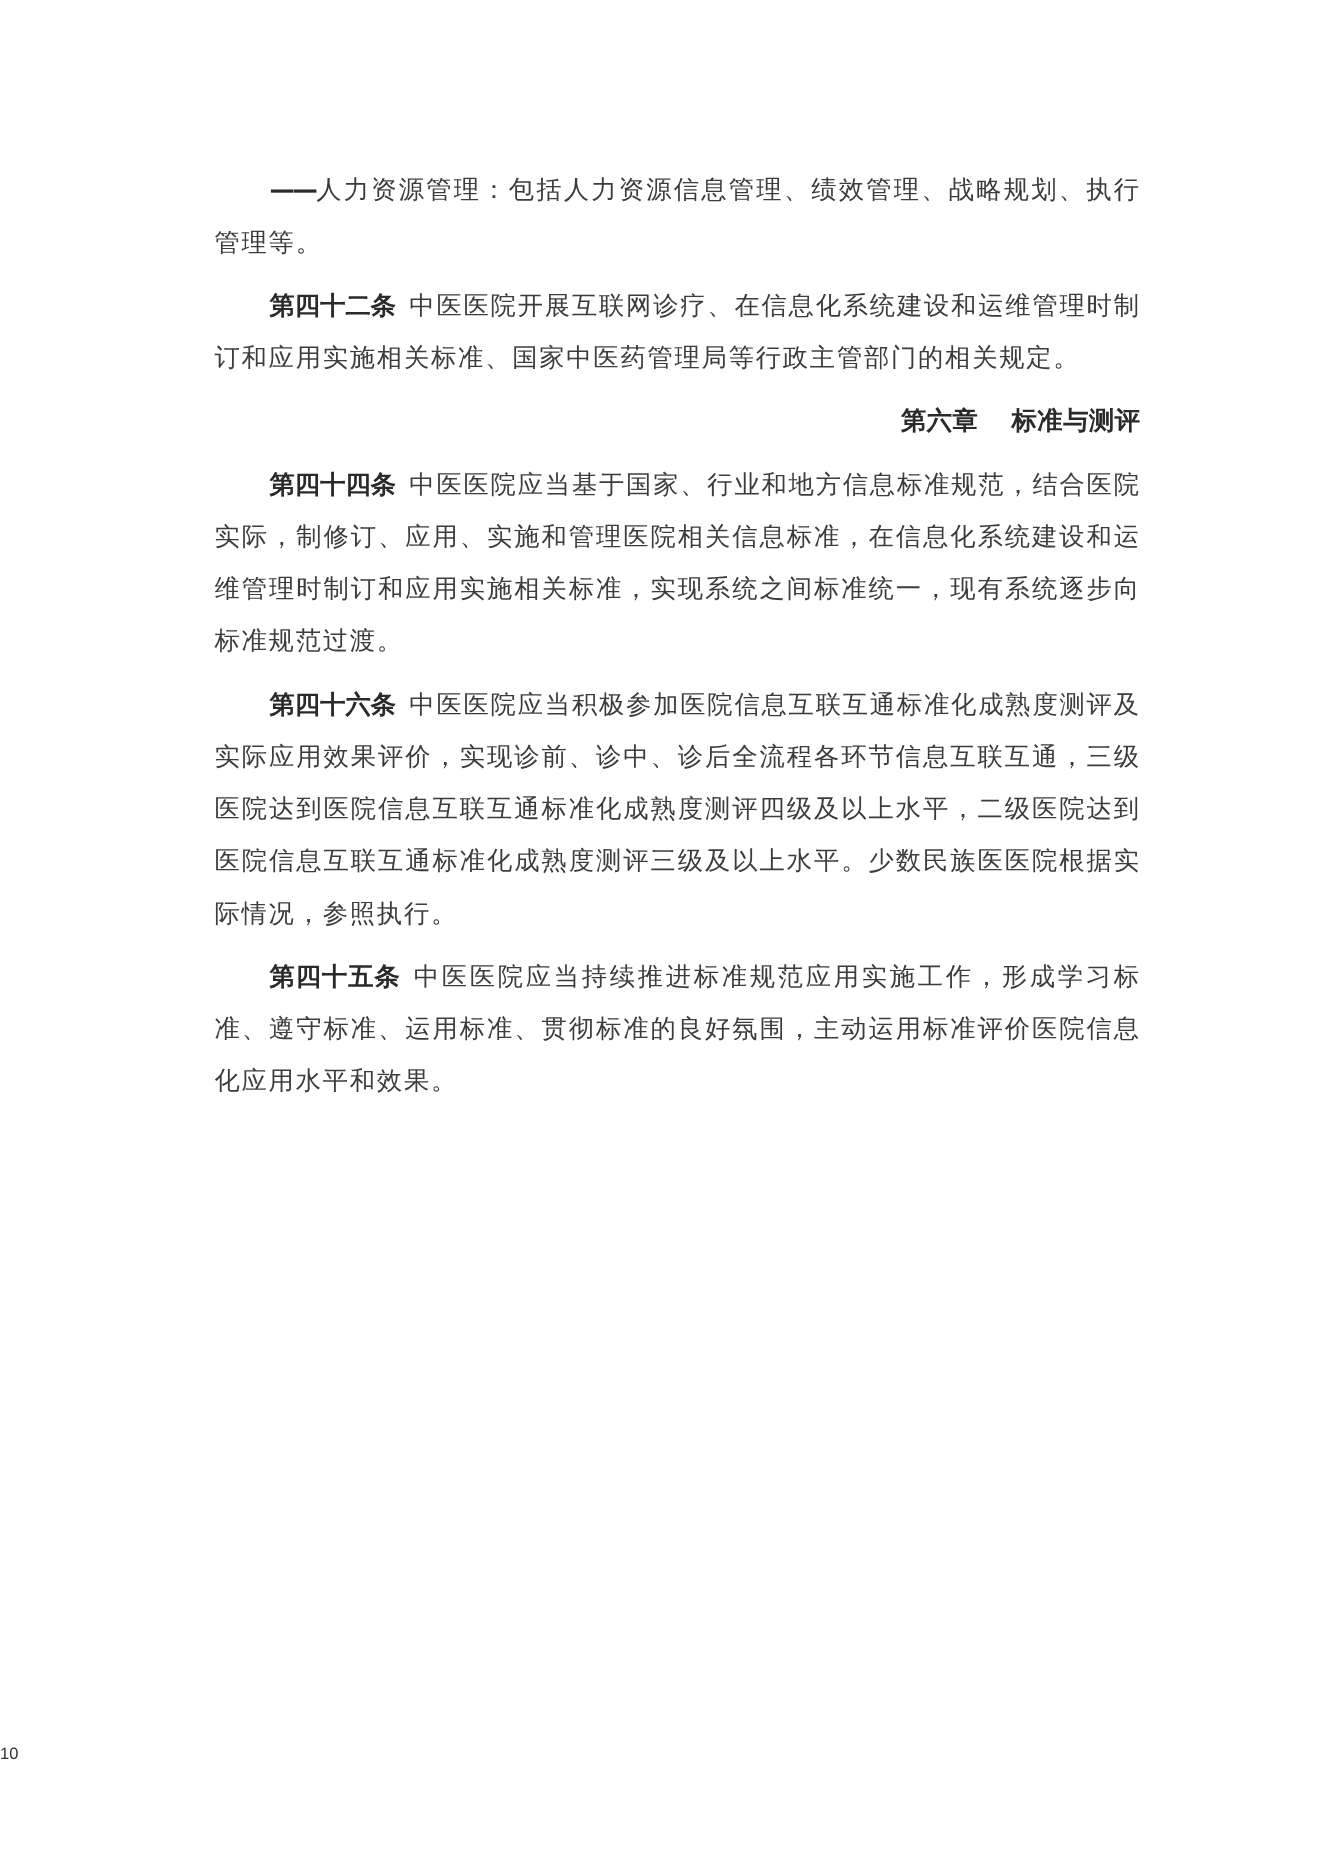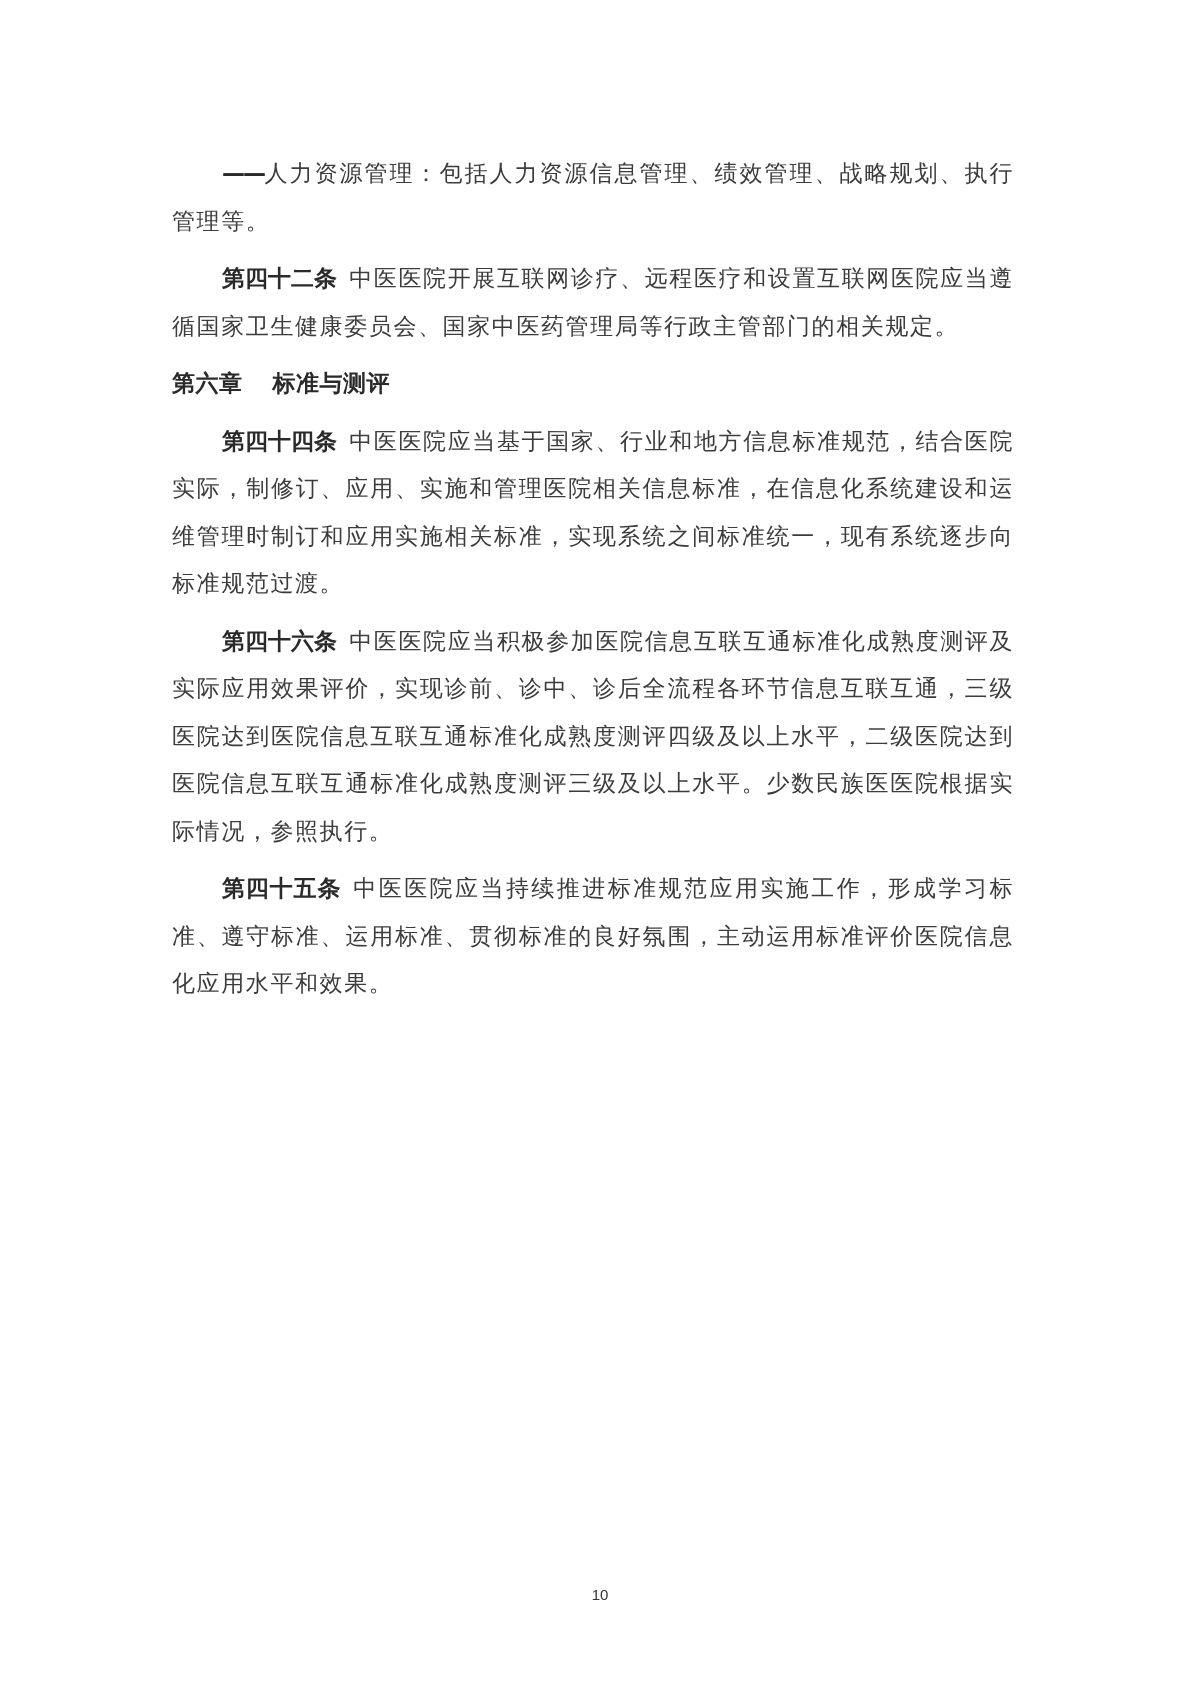--- a/index.html
+++ b/index.html
@@ -17,21 +17,21 @@
     }
     .page {
       position: absolute;
       left: 0; top: 0;
       width: 1200px;
       height: 1698px;
       background: #ffffff;
     }
     .content {
       position: absolute;
-      left: 172px;
+      left: 195px;
       top: 150px;
       width: 842px;
     }
     .para {
       font-size: 23px;
       line-height: 47.5px;
       letter-spacing: 1.6px;
       text-align: justify;
       text-indent: 50px;
       margin: 0 0 10px 0;
@@ -48,50 +48,50 @@
       font-family: "DejaVu Sans", "Liberation Sans", sans-serif;
       font-weight: bold;
       color: #2a2a2a;
       letter-spacing: -2px;
     }
     .chapter {
       font-family: "DejaVu Sans", "Liberation Sans", sans-serif;
       font-weight: bold;
       font-size: 23px;
       line-height: 47.5px;
-      text-align: left;
+      text-align: right;
       color: #2a2a2a;
       margin: 0 0 10px 0;
       letter-spacing: 0.5px;
     }
     .chapter .gap {
       display: inline-block;
       width: 30px;
     }
     .page-number {
       position: absolute;
       left: 0;
       width: 1200px;
       top: 1586px;
-      text-align: center;
+      text-align: left;
       font-family: "Liberation Sans", "DejaVu Sans", sans-serif;
       font-size: 15px;
       color: #333;
     }
   </style>
 </head>
 <body>
 
 <div class="page">
   <div class="content">
 
     <p class="para"><span class="dash">——</span><span>人力资源管理：包括人力资源信息管理、绩效管理、战略规划、执行管理等。</span></p>
 
 
-    <p class="para"><span class="art">第四十二条</span><span>中医医院开展互联网诊疗、远程医疗和设置互联网医院应当遵循国家卫生健康委员会、国家中医药管理局等行政主管部门的相关规定。</span></p>
+    <p class="para"><span class="art">第四十二条</span><span>中医医院开展互联网诊疗、在信息化系统建设和运维管理时制订和应用实施相关标准、国家中医药管理局等行政主管部门的相关规定。</span></p>
 
     <div class="chapter"><span>第六章</span><span class="gap"></span><span>标准与测评</span></div>
 
 
     <p class="para"><span class="art">第四十四条</span><span>中医医院应当基于国家、行业和地方信息标准规范，结合医院实际，制修订、应用、实施和管理医院相关信息标准，在信息化系统建设和运维管理时制订和应用实施相关标准，实现系统之间标准统一，现有系统逐步向标准规范过渡。</span></p>
 
     <p class="para"><span class="art">第四十六条</span><span>中医医院应当积极参加医院信息互联互通标准化成熟度测评及实际应用效果评价，实现诊前、诊中、诊后全流程各环节信息互联互通，三级医院达到医院信息互联互通标准化成熟度测评四级及以上水平，二级医院达到医院信息互联互通标准化成熟度测评三级及以上水平。少数民族医医院根据实际情况，参照执行。</span></p>
 
     <p class="para"><span class="art">第四十五条</span><span>中医医院应当持续推进标准规范应用实施工作，形成学习标准、遵守标准、运用标准、贯彻标准的良好氛围，主动运用标准评价医院信息化应用水平和效果。</span></p>
 

